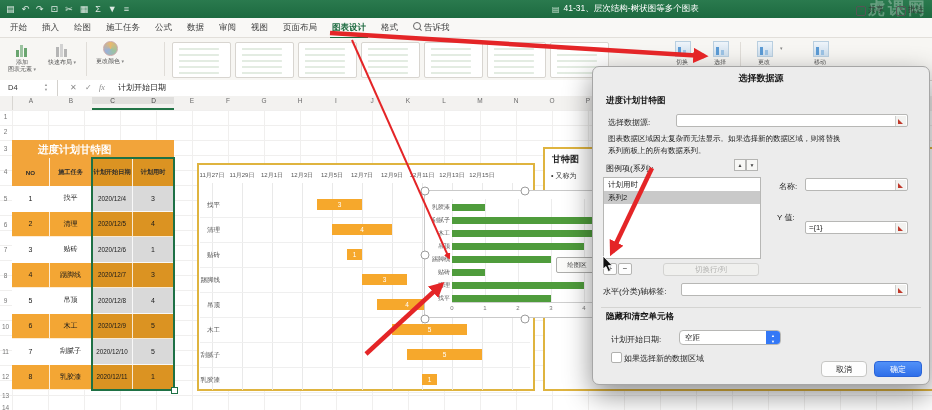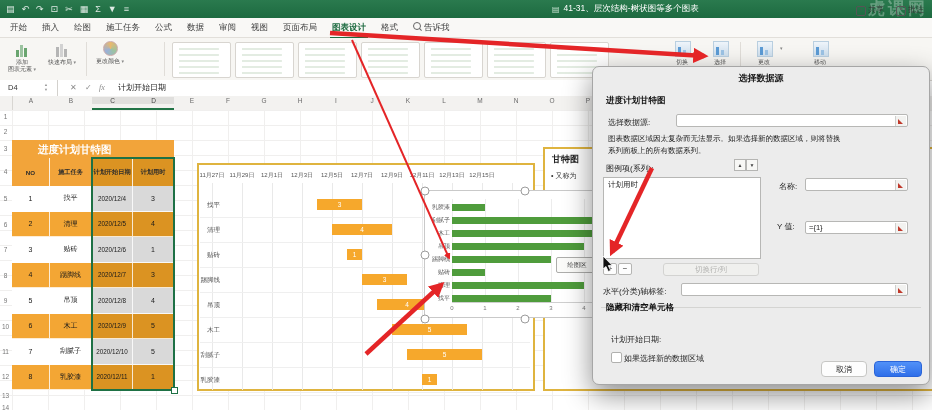--- a/index.html
+++ b/index.html
@@ -366,37 +366,39 @@
     <div class="dinput" style="left:83px;top:47px;width:232px;">
         <span class="picker"></span>
       </div>
     <div class="dnote" style="left:15px;top:67px;">图表数据区域因太复杂而无法显示。如果选择新的数据区域，则将替换</div>
     <div class="dnote" style="left:15px;top:79px;">系列面板上的所有数据系列。</div>
     <div class="dlabel" style="left:13px;top:96px;">图例项(系列):</div>
     <div class="updn" style="left:141px;top:92px;">▲</div>
     <div class="updn" style="left:153px;top:92px;">▼</div>
     <div class="dlist" style="left:10px;top:110px;width:158px;height:82px;" id="serieslist">
         <div class="ditem">计划用时</div>
+        <div class="ditem sel">系列2</div>
       </div>
     <div class="sqbtn" style="left:10px;top:196px;">+</div>
     <div class="sqbtn" style="left:25px;top:196px;">−</div>
     <div class="dbtn-dis" style="left:70px;top:196px;width:96px;">切换行/列</div>
     <div class="dlabel" style="left:186px;top:114px;">名称:</div>
     <div class="dinput" style="left:212px;top:111px;width:103px;">
         <span class="picker"></span>
       </div>
-    <div class="dlabel" style="left:184px;top:154px;">Y 值:</div>
+    <div class="dlabel" style="left:184px;top:145px;">Y 值:</div>
     <div class="dinput" style="left:212px;top:154px;width:103px;"><span>={1}</span><span class="picker"></span></div>
     <div class="dlabel" style="left:10px;top:219px;">水平(分类)轴标签:</div>
     <div class="dinput" style="left:88px;top:216px;width:227px;">
         <span class="picker"></span>
       </div>
     <div class="dsep" style="top:240px;"></div>
-    <div class="dsec" style="left:13px;top:235px;">隐藏和清空单元格</div>
+    <div class="dsec" style="left:13px;top:244px;">隐藏和清空单元格</div>
     <div class="dlabel" style="left:18px;top:267px;">计划开始日期:</div>
+    <div class="ddrop" style="left:86px;top:263px;width:102px;"><span>空距</span><span class="dstep">▲<br>▼</span></div>
     <div class="chk" style="left:18px;top:285px;"></div>
     <div class="dlabel" style="left:31px;top:286px;">如果选择新的数据区域</div>
     <div class="btn cancel" style="left:228px;top:294px;width:46px;">取消</div>
     <div class="btn ok" style="left:281px;top:294px;width:48px;">确定</div>
   </div>
 
   <svg id="overlay" xmlns="http://www.w3.org/2000/svg">
     <defs>
       <marker id="ah" viewBox="0 0 10 10" refX="7" refY="5" markerWidth="3.4" markerHeight="3.4" orient="auto">
         <path d="M0,0 L10,5 L0,10 z" fill="#e42527"></path>

